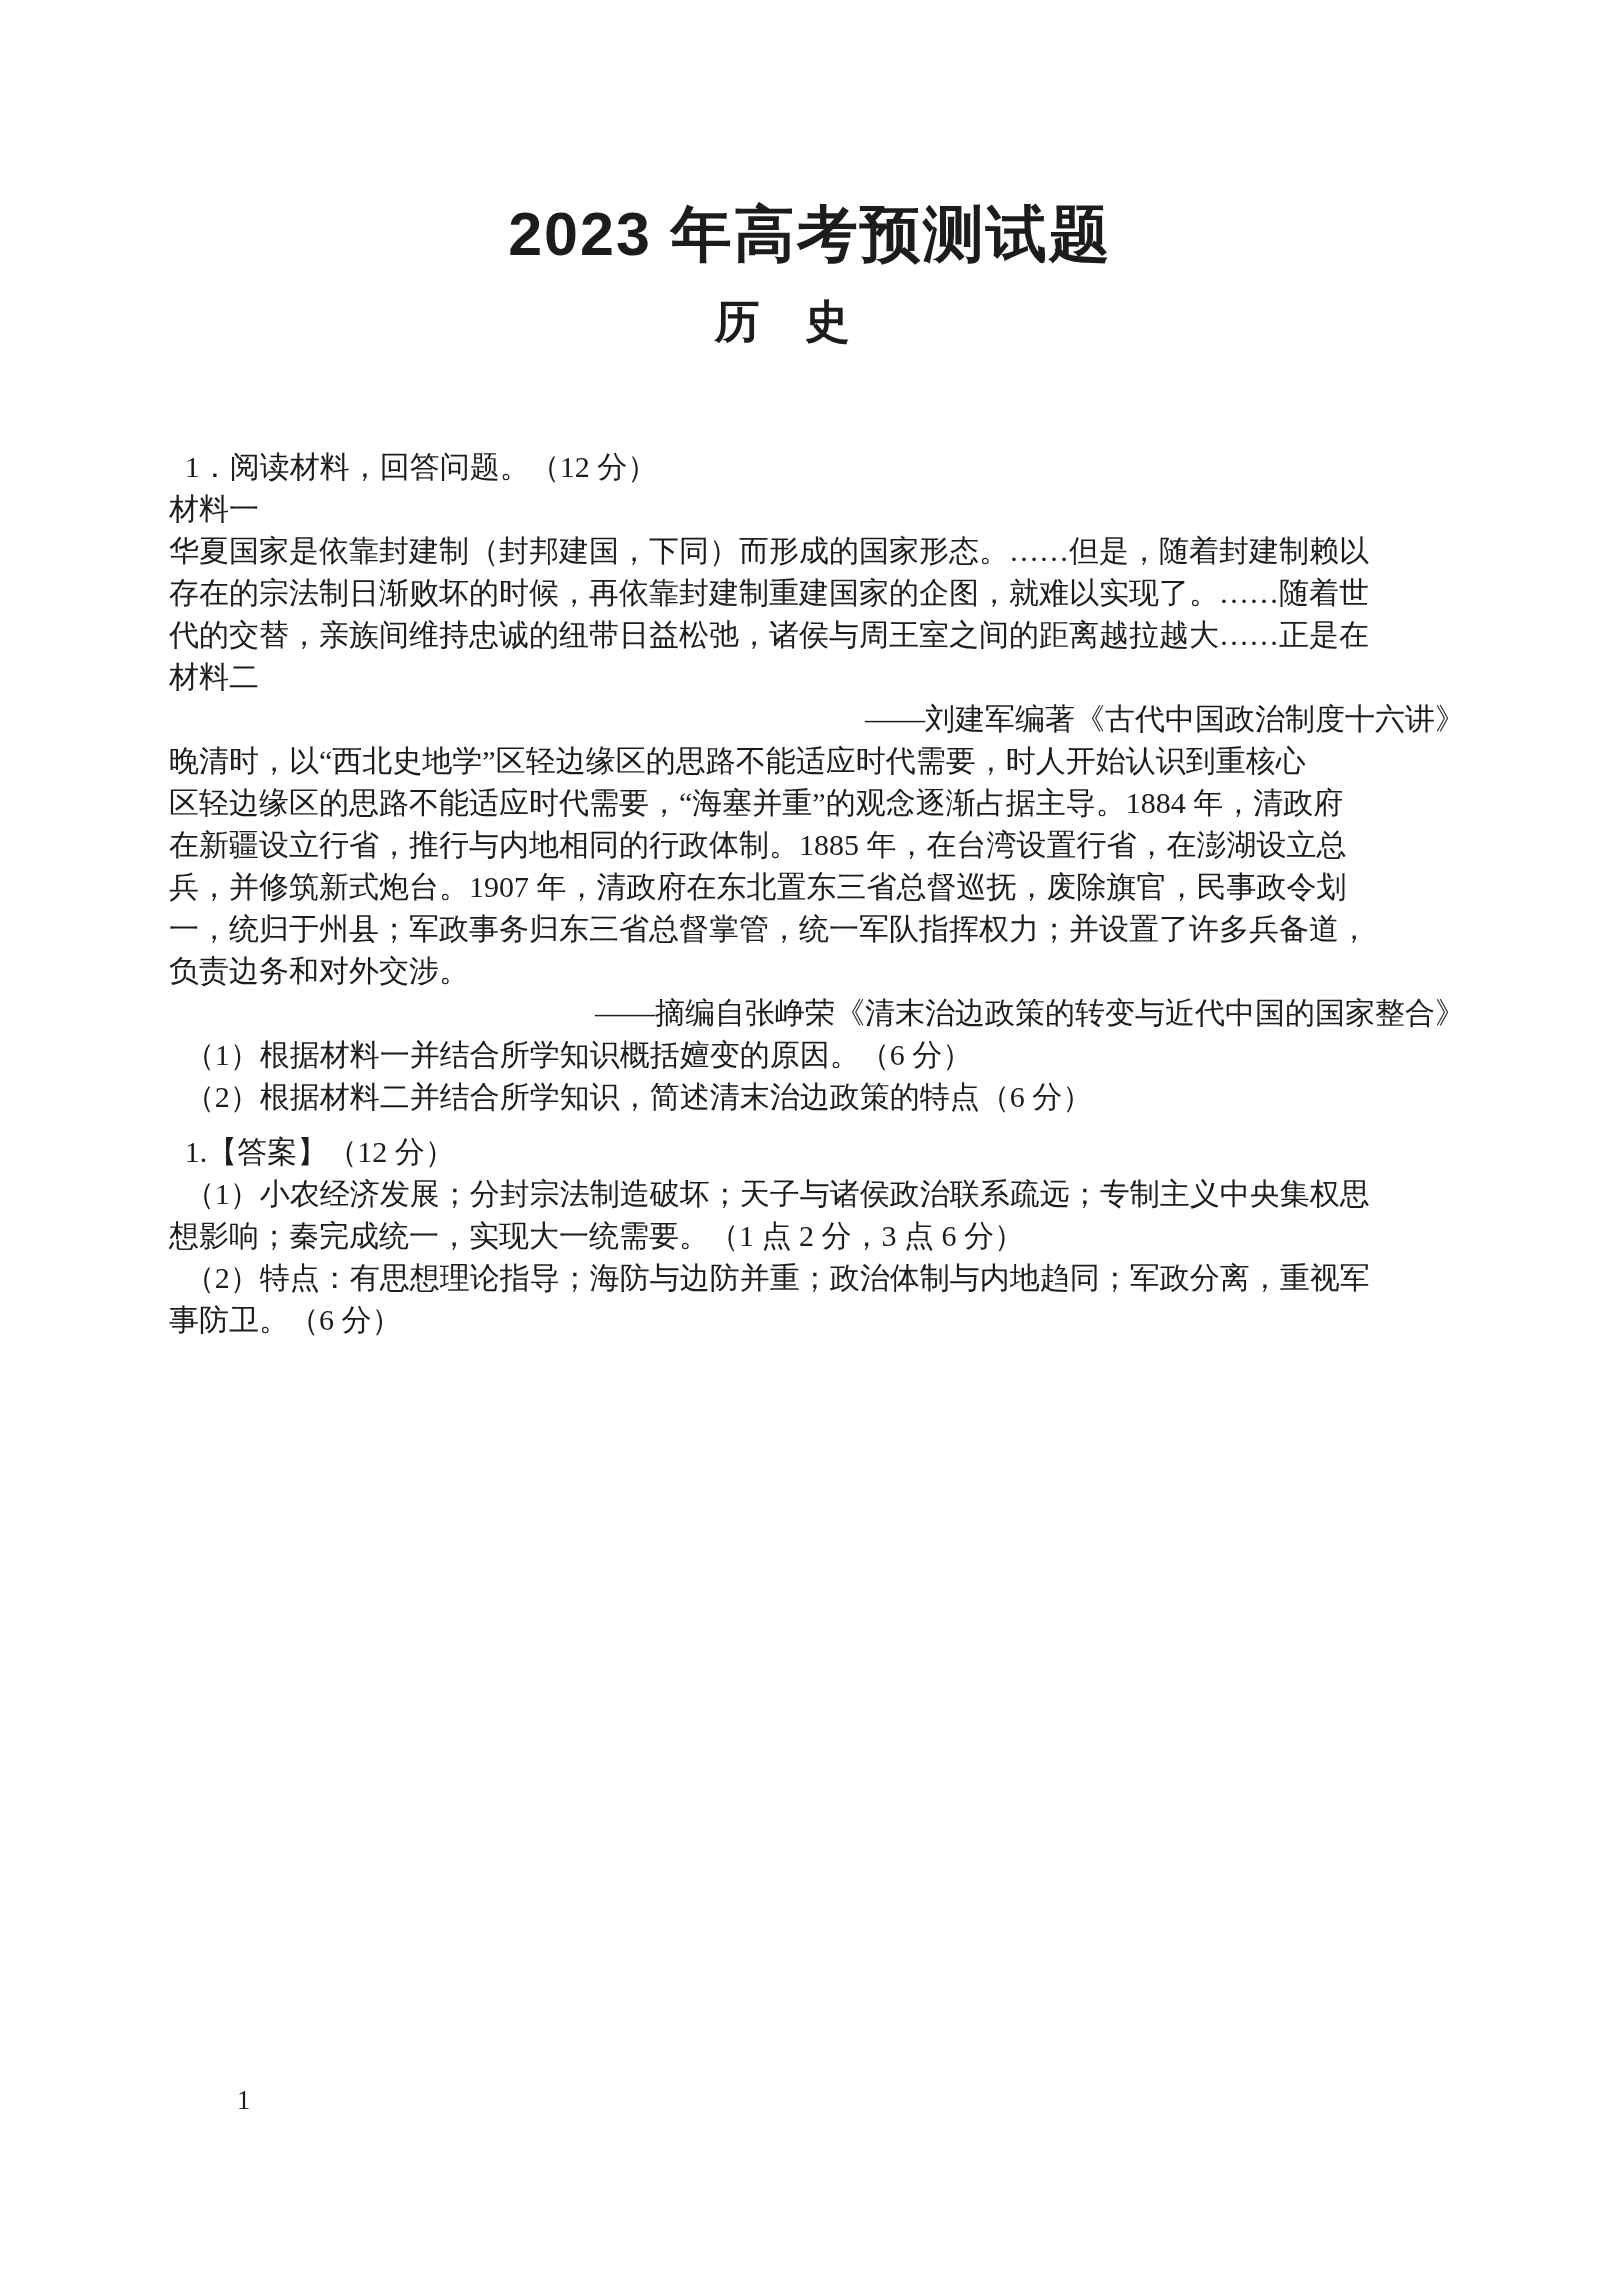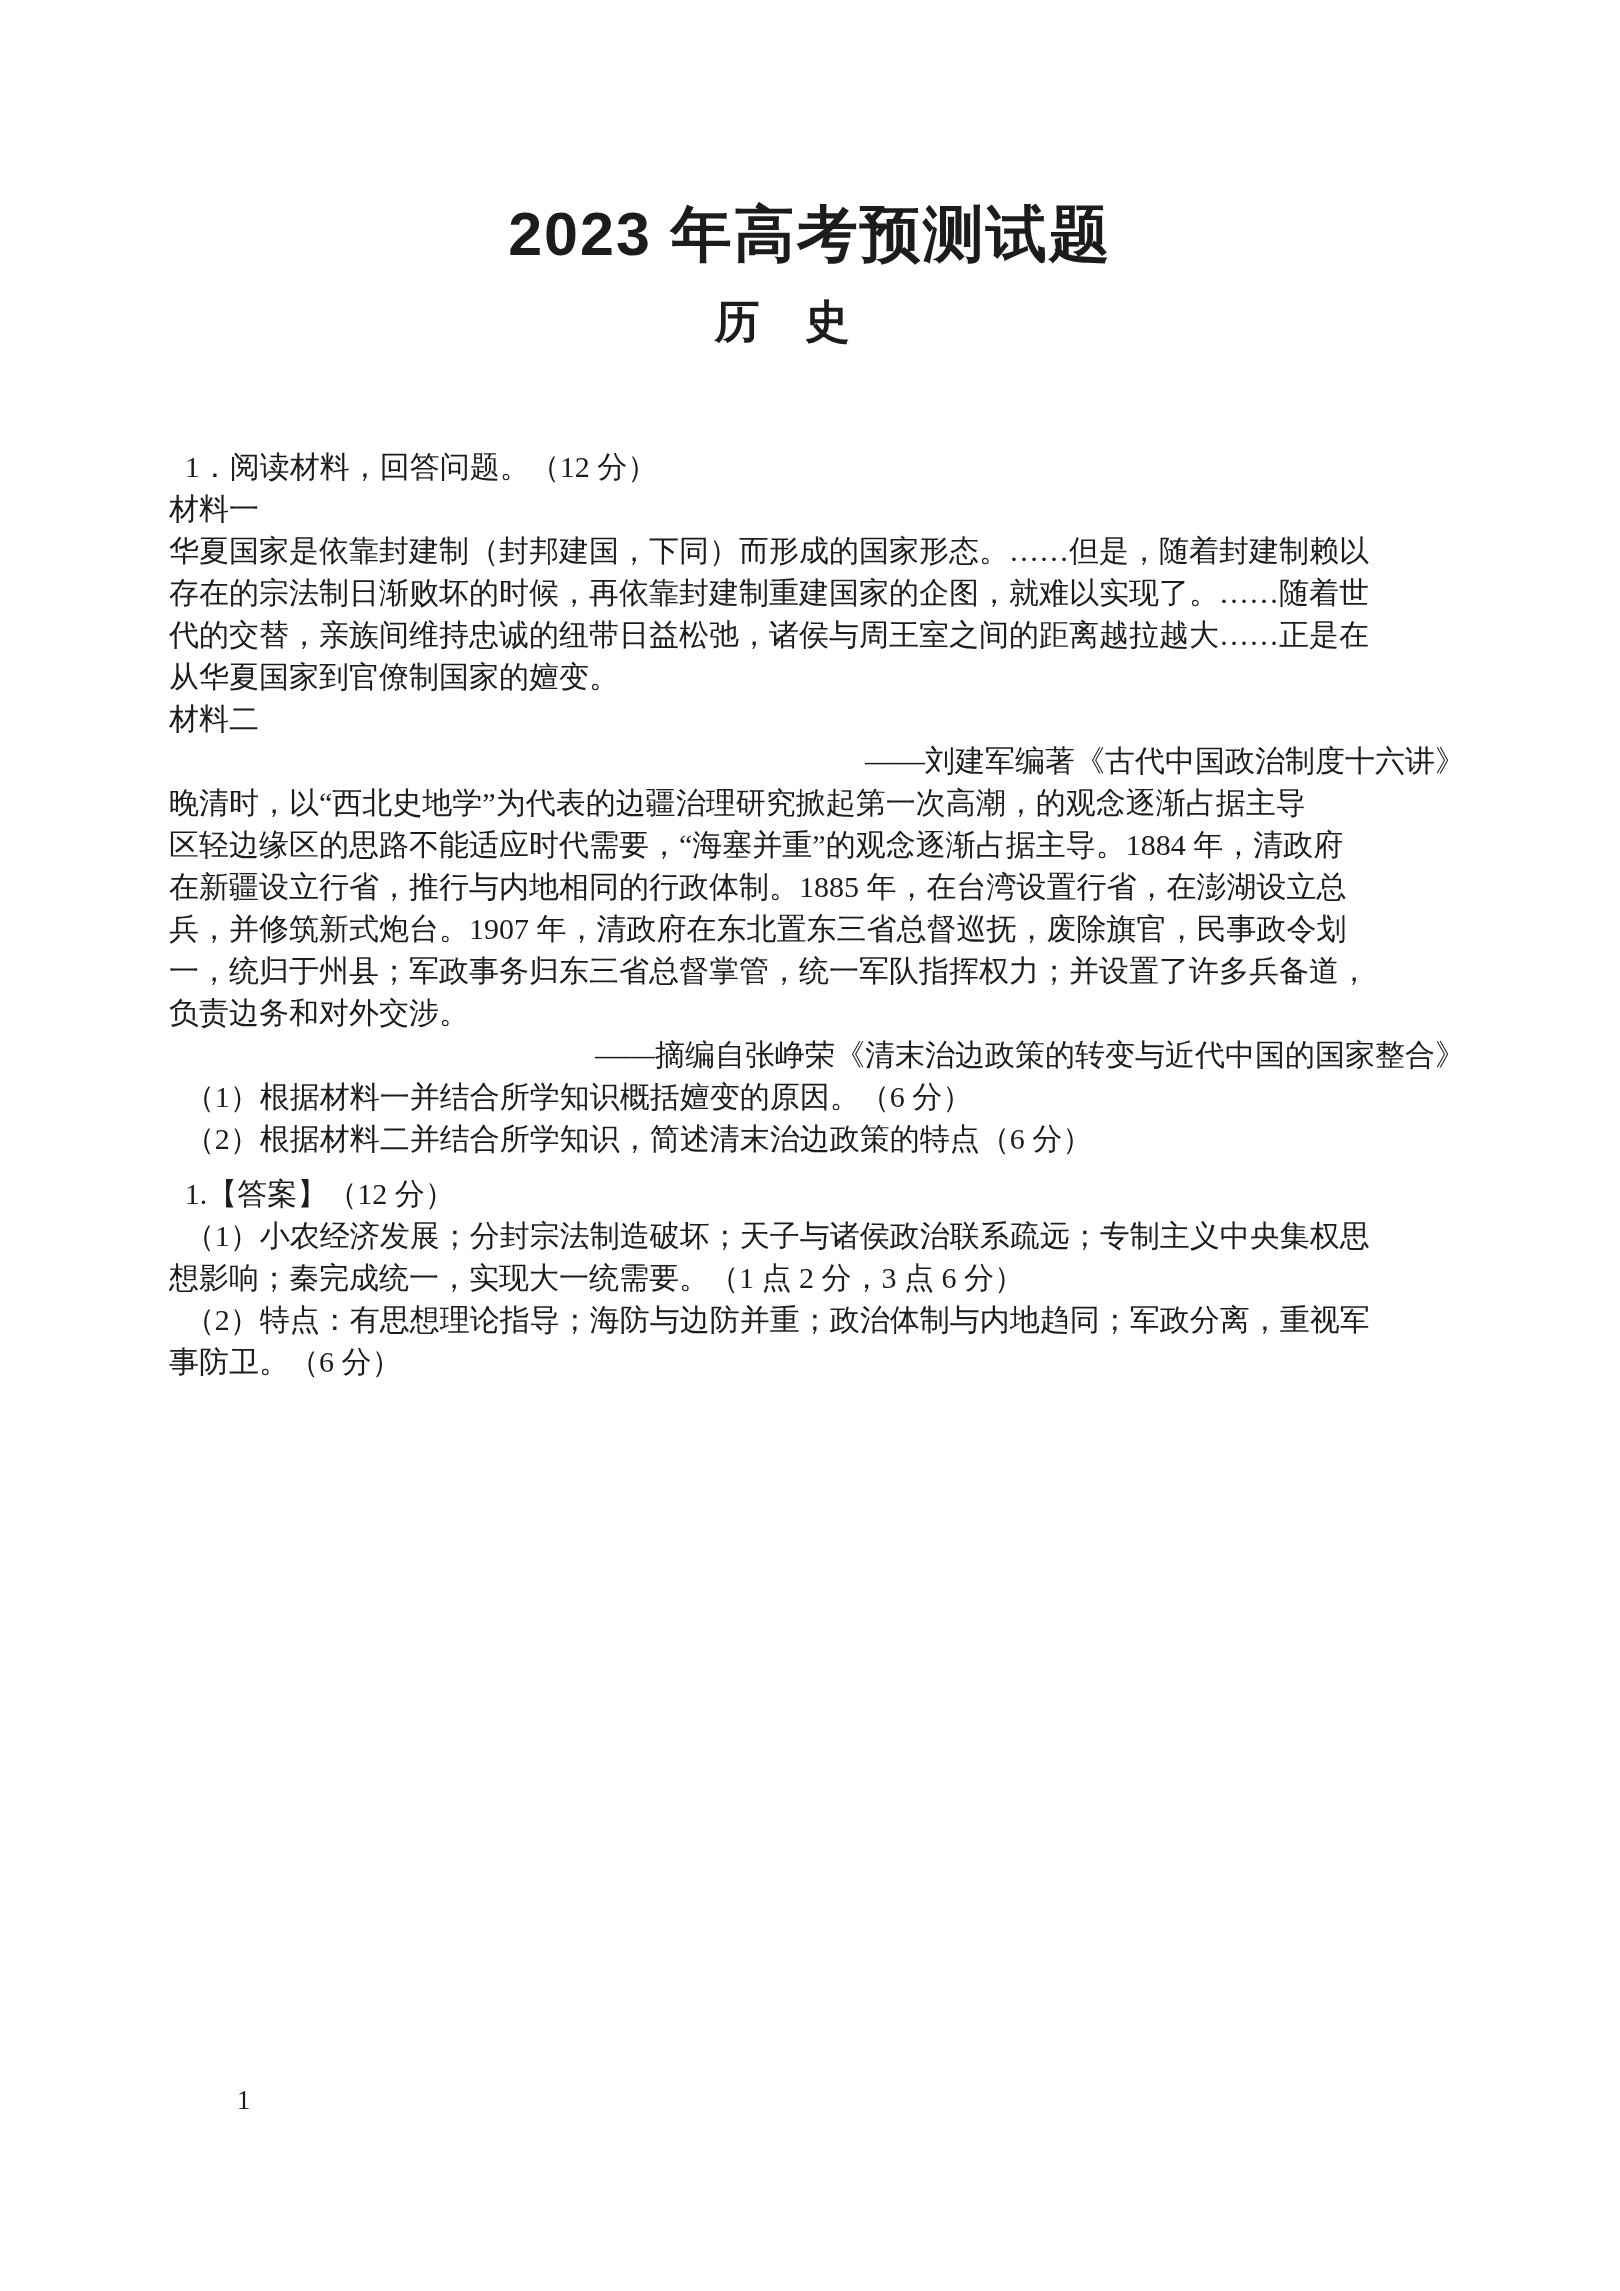--- a/index.html
+++ b/index.html
@@ -76,25 +76,24 @@
   <div class="subtitle">历　史</div>
 
   <div class="content">
 
     <div class="line indent">1．阅读材料，回答问题。（12 分）</div>
 
     <div class="line">材料一</div>
     <div class="line">华夏国家是依靠封建制（封邦建国，下同）而形成的国家形态。……但是，随着封建制赖以</div>
     <div class="line">存在的宗法制日渐败坏的时候，再依靠封建制重建国家的企图，就难以实现了。……随着世</div>
     <div class="line">代的交替，亲族间维持忠诚的纽带日益松弛，诸侯与周王室之间的距离越拉越大……正是在</div>
-    <div class="line">从华夏国家到官僚制国家的嬗变。</div>
     <div class="line">材料二</div>
 
     <div class="line source">——刘建军编著《古代中国政治制度十六讲》</div>
-    <div class="line">晚清时，以“西北史地学”为代表的边疆治理研究掀起第一次高潮，的观念逐渐占据主导</div>
+    <div class="line">晚清时，以“西北史地学”区轻边缘区的思路不能适应时代需要，时人开始认识到重核心</div>
     <div class="line">区轻边缘区的思路不能适应时代需要，“海塞并重”的观念逐渐占据主导。1884 年，清政府</div>
     <div class="line">在新疆设立行省，推行与内地相同的行政体制。1885 年，在台湾设置行省，在澎湖设立总</div>
     <div class="line">兵，并修筑新式炮台。1907 年，清政府在东北置东三省总督巡抚，废除旗官，民事政令划</div>
     <div class="line">一，统归于州县；军政事务归东三省总督掌管，统一军队指挥权力；并设置了许多兵备道，</div>
     <div class="line">负责边务和对外交涉。</div>
     <div class="line source">——摘编自张峥荣《清末治边政策的转变与近代中国的国家整合》</div>
 
     <div class="line indent">（1）根据材料一并结合所学知识概括嬗变的原因。（6 分）</div>
     <div class="line indent">（2）根据材料二并结合所学知识，简述清末治边政策的特点（6 分）</div>
 

